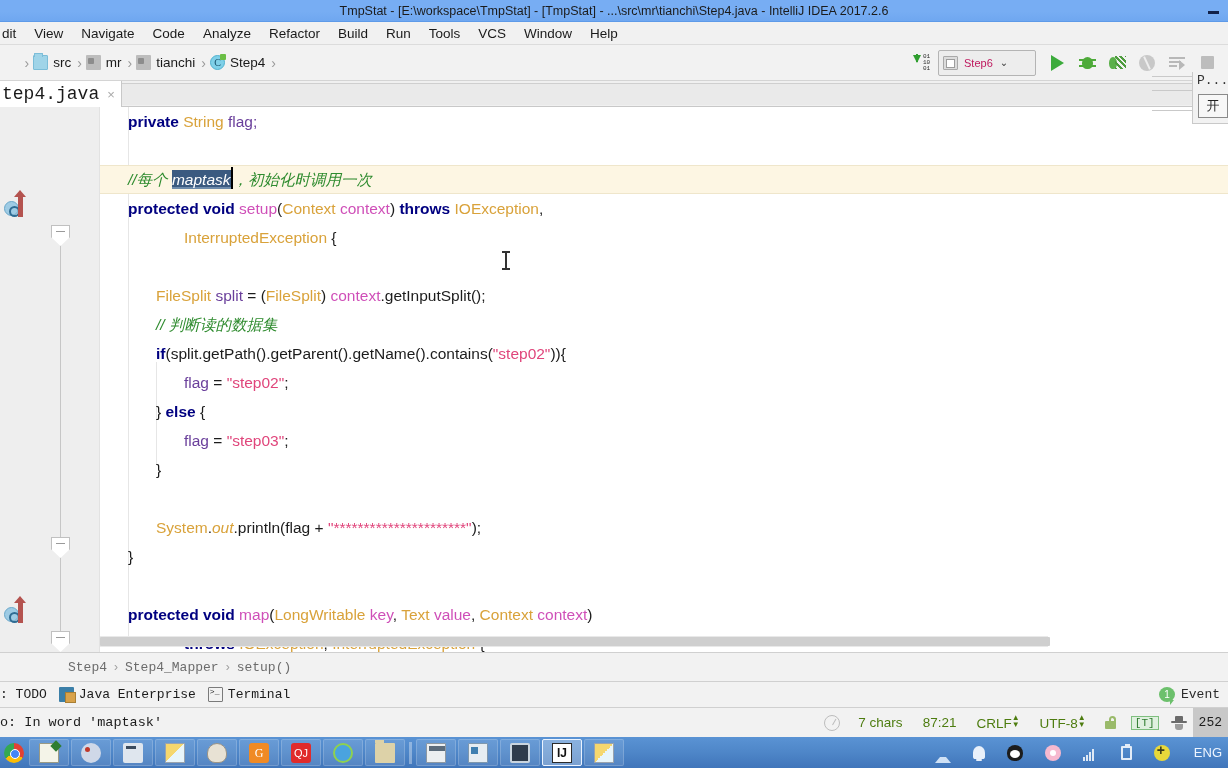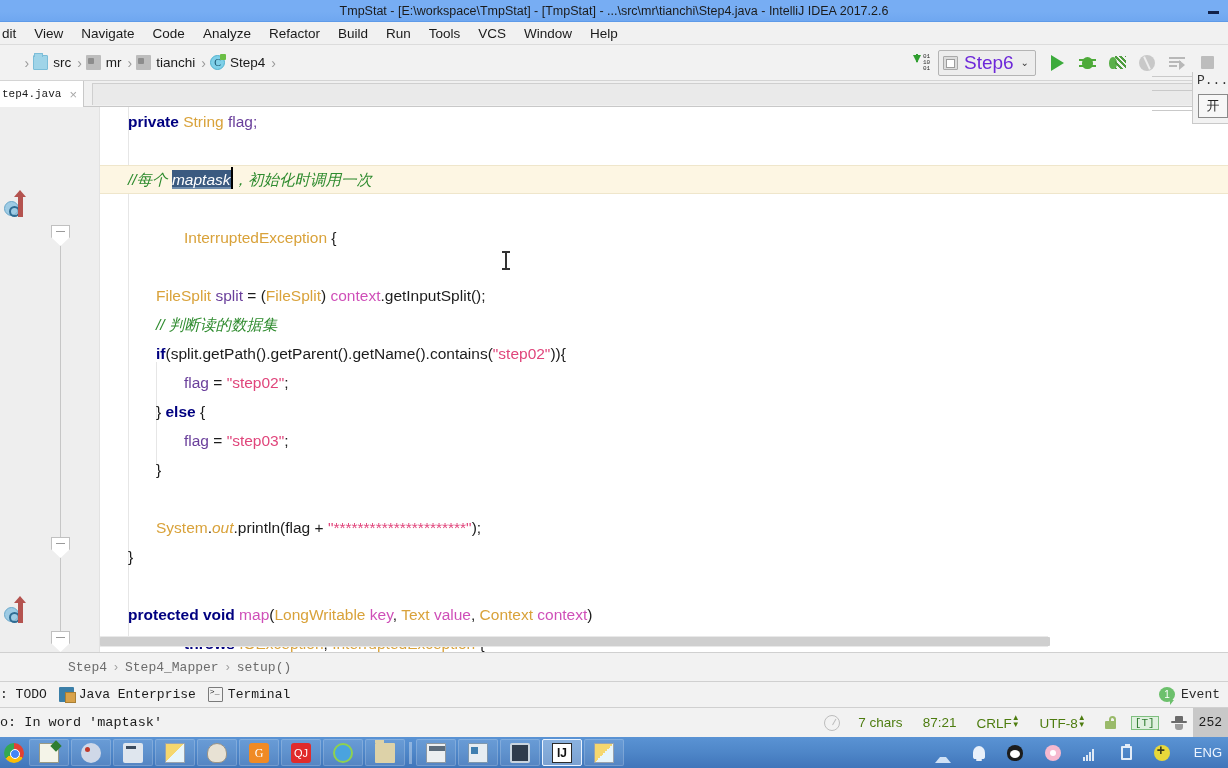--- a/index.html
+++ b/index.html
@@ -91,21 +91,21 @@
     padding: 0 6px 0 4px; margin: 0 6px 0 2px;
   }
   .runcfg .cfgicon {
     width: 15px; height: 14px; background: #dcdcdc; border: 1px solid #a9a9a9;
     border-radius: 1px; margin-right: 6px; flex: none; position: relative;
   }
   .runcfg .cfgicon:before {
     content:""; position:absolute; left:2px; top:2px; width:7px; height:7px;
     background:#fff; border:1px solid #9d9d9d;
   }
-  .runcfg .cfgname { font-size: 19px; color: #6d28d9; white-space: nowrap; }
+  .runcfg .cfgname { font-size: 11px; color: #be185d; white-space: nowrap; }
   .runcfg .caret { margin-left: 7px; font-size: 10px; color: #3a3a3a; }
 
   .tri-run {
     width: 0; height: 0; border-left: 13px solid #3cab3c;
     border-top: 8px solid transparent; border-bottom: 8px solid transparent;
   }
   .bug { width: 17px; height: 16px; position: relative; }
   .bug .body {
     position: absolute; left: 3px; top: 2px; width: 11px; height: 12px;
     background: #4eaa3a; border-radius: 50% 50% 45% 45%;
@@ -156,21 +156,21 @@
 
   
   .tabsrow {
     position: absolute; left: 0; top: 81px; width: 1228px; height: 26px;
     background: #f0f0f0; border-bottom: 1px solid #c8c8c8;
   }
   .tab {
     position: absolute; left: 0; top: 0; height: 26px; display: flex; align-items: center;
     padding: 0 6px 0 2px; background: #fff; border-right: 1px solid #c8c8c8;
   }
-  .tab .tname { font-size: 11px; color: #1a1a1a; font-family: "Liberation Mono", monospace; }
+  .tab .tname { font-size: 18px; color: #1a1a1a; font-family: "Liberation Mono", monospace; }
   .tab .tclose { margin-left: 8px; color: #a8a8a8; font-size: 13px; }
   .tab-filler {
     position: absolute; left: 92px; top: 2px; right: 28px; height: 22px;
     background: #eaeaea; border: 1px solid #cfcfcf; border-bottom: none;
   }
 
   
   .editor {
     position: absolute; left: 0; top: 107px; width: 1228px; height: 545px;
     background: #ffffff; overflow: hidden;
@@ -615,20 +615,21 @@
     </div>
 
     <div class="code-area" id="code-area">
       <div class="indent-guide" style="left:28px; top:0px; height:530px;"></div>
       <div class="indent-guide" style="left:56px; top:255px; height:70px;"></div>
       <div class="indent-guide" style="left:56px; top:313px; height:45px;"></div>
       <div class="mouse-caret" style="left:405px; top:145px;"></div>
     <div class="hl-line" style="top: 58px;"></div>
         <div class="line" style="top: 0px; padding-left: 28px;"><span class="kw">private </span><span class="typ">String</span><span class="fld"> flag;</span></div>
         <div class="line" style="top: 58px; padding-left: 28px;"><span class="cmt">//每个 </span><span class="cmt sel">maptask</span><span class="caret-bar"></span><span class="cmt">，初始化时调用一次</span></div>
+        <div class="line" style="top: 87px; padding-left: 28px;"><span class="kw">protected void </span><span class="mth">setup</span><span class="pl">(</span><span class="typ">Context</span><span class="pl"> </span><span class="prm">context</span><span class="pl">) </span><span class="kw">throws </span><span class="typ">IOException</span><span class="pl">,</span></div>
         <div class="line" style="top: 116px; padding-left: 84px;"><span class="typ">InterruptedException</span><span class="pl"> {</span></div>
         <div class="line" style="top: 174px; padding-left: 56px;"><span class="typ">FileSplit</span><span class="fld"> split </span><span class="pl">= </span><span class="pl">(</span><span class="typ">FileSplit</span><span class="pl">) </span><span class="prm">context</span><span class="pl">.getInputSplit();</span></div>
         <div class="line" style="top: 203px; padding-left: 56px;"><span class="cmt">// 判断读的数据集</span></div>
         <div class="line" style="top: 232px; padding-left: 56px;"><span class="kw">if</span><span class="pl">(split.getPath().getParent().getName().contains(</span><span class="str">"step02"</span><span class="pl">)){</span></div>
         <div class="line" style="top: 261px; padding-left: 84px;"><span class="fld">flag </span><span class="pl">= </span><span class="str">"step02"</span><span class="pl">;</span></div>
         <div class="line" style="top: 290px; padding-left: 56px;"><span class="pl">} </span><span class="kw">else</span><span class="pl"> {</span></div>
         <div class="line" style="top: 319px; padding-left: 84px;"><span class="fld">flag </span><span class="pl">= </span><span class="str">"step03"</span><span class="pl">;</span></div>
         <div class="line" style="top: 348px; padding-left: 56px;"><span class="pl">}</span></div>
         <div class="line" style="top: 406px; padding-left: 56px;"><span class="typ">System</span><span class="pl">.</span><span class="typ stat">out</span><span class="pl">.println(flag </span><span class="pl">+ </span><span class="str">"**********************"</span><span class="pl">);</span></div>
         <div class="line" style="top: 435px; padding-left: 28px;"><span class="pl">}</span></div>

